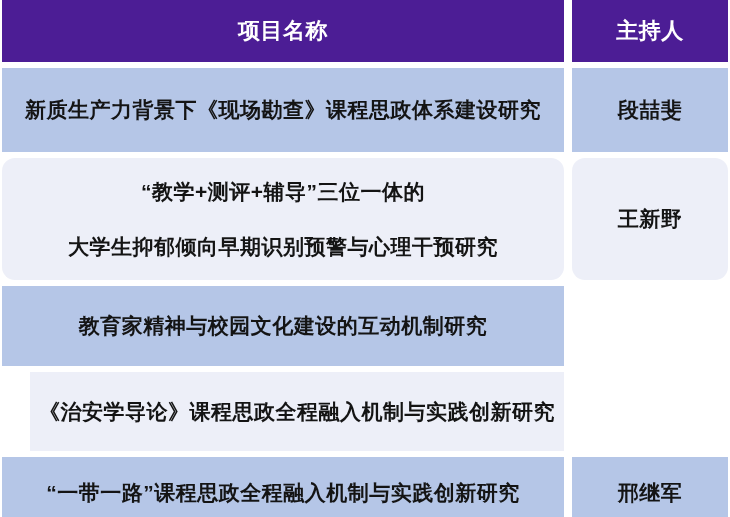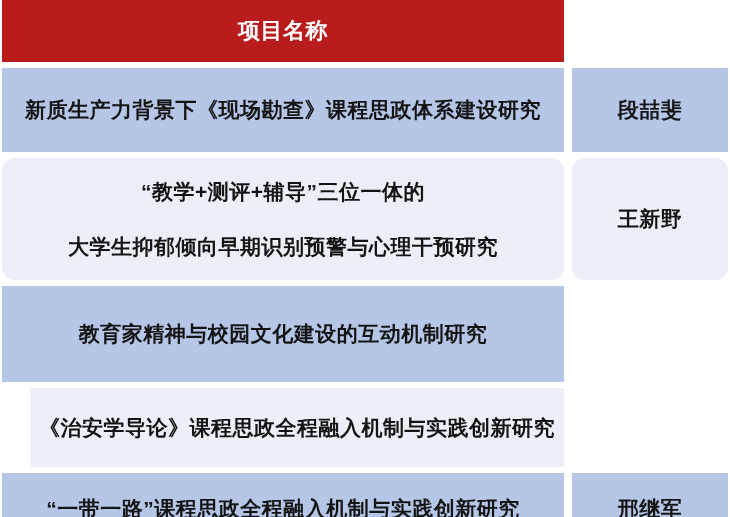--- a/index.html
+++ b/index.html
@@ -24,46 +24,49 @@
   .cell {
     display: flex;
     align-items: center;
     justify-content: center;
     text-align: center;
     font-weight: 700;
     letter-spacing: 0.5px;
   }
   .header-row .cell {
     height: 62px;
-    background: #b91c1c;
+    background: #4c1d95;
     color: #ffffff;
     font-size: 22px;
   }
   .body-row .cell {
     color: #141414;
     font-size: 21px;
   }
   .row-alt-a .cell { background: #B5C6E7; }
   .row-alt-b .cell { background: #EDEFF8; }
   .r1 .cell { height: 84px; }
   .r2 .cell { height: 122px; border-radius: 13px; }
-  .r3 .cell { height: 96px; }
+  .r3 .cell { height: 80px; }
   .r4 .cell { height: 79px; margin-left: 28px; }
   .r5 .cell { height: 71px; }
   .project-text { white-space: pre-line; }
   .r2 .project-text { line-height: 55px; }
 </style>
 </head>
 <body>
 
 <div class="table">
 
   <div class="row header-row">
     <div class="cell">
       <span>项目名称</span>
+    </div>
+    <div class="cell">
+      <span>主持人</span>
     </div>
   </div>
 
   <div class="row body-row row-alt-a r1">
     <div class="cell">
       <span class="project-text">新质生产力背景下《现场勘查》课程思政体系建设研究</span>
     </div>
     <div class="cell">
       <span>段喆斐</span>
     </div>

